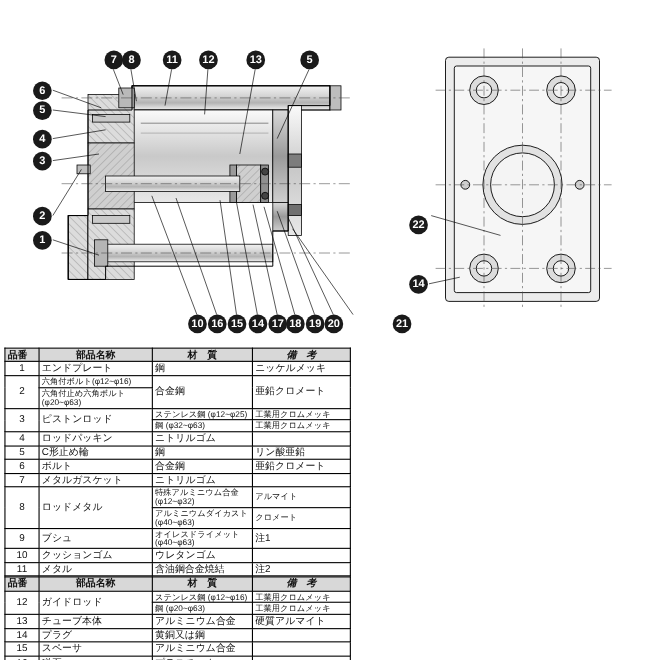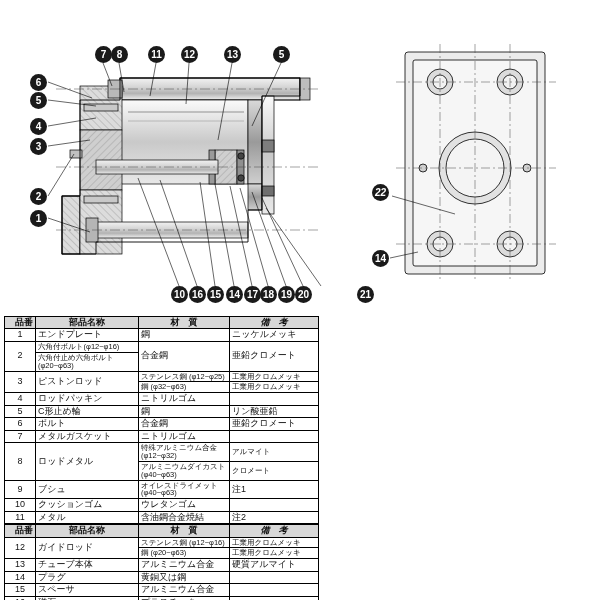--- a/index.html
+++ b/index.html
@@ -17,21 +17,21 @@
     text-align:center;font-family:"Liberation Sans",sans-serif;font-weight:bold;
   }
 
   
   .tables{position:absolute;left:4px;top:316px;width:592px;}
   table{border-collapse:collapse;table-layout:fixed;}
   td,th{border:1px solid #000;font-size:9px;padding:1px 2px;
         font-family:"Liberation Sans",sans-serif;line-height:1.05;}
   th{background:#d8d8d8;font-weight:bold;}
   .tbl{width:296px;float:left;}
-  .c-no{width:26px;text-align:right;}
+  .c-no{width:26px;text-align:left;}
   .c-name{width:98px;}
   .c-mat{width:86px;}
   .c-rem{width:84px;font-style:italic;}
   td.ctr{text-align:center;}
   .sub{font-size:7.5px;}
 
   .notes{position:absolute;left:6px;top:546px;font-size:8.5px;line-height:1.45;}
   .notes div{white-space:nowrap;}
 </style>
 </head>
@@ -199,21 +199,21 @@
     <div class="callout" style="left:171px;top:286px;">10</div>
     <div class="callout" style="left:189px;top:286px;">16</div>
     <div class="callout" style="left:207px;top:286px;">15</div>
     <div class="callout" style="left:226px;top:286px;">14</div>
     <div class="callout" style="left:244px;top:286px;">17</div>
     <div class="callout" style="left:260px;top:286px;">18</div>
     <div class="callout" style="left:278px;top:286px;">19</div>
     <div class="callout" style="left:295px;top:286px;">20</div>
     <div class="callout" style="left:313px;top:286px;margin-left:44px;">21</div>
 
-    <div class="callout" style="left:372px;top:184px;font-style:italic;">22</div>
+    <div class="callout" style="left:372px;top:196px;">22</div>
     <div class="callout" style="left:372px;top:250px;">14</div>
   </div>
 
   <div class="tables">
 
     <table class="tbl">
       <thead>
         <tr>
           <th class="c-no">品番</th>
           <th class="c-name">部品名称</th>

